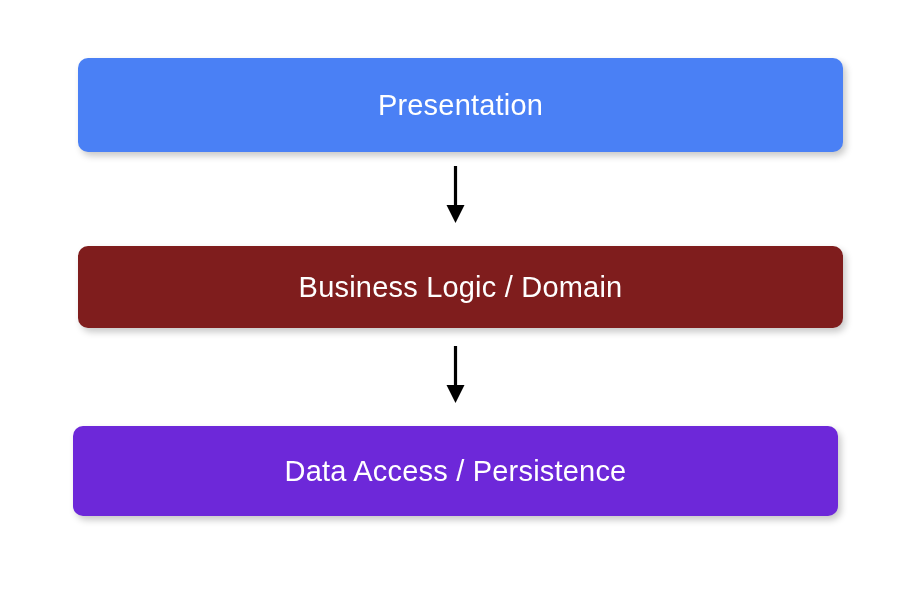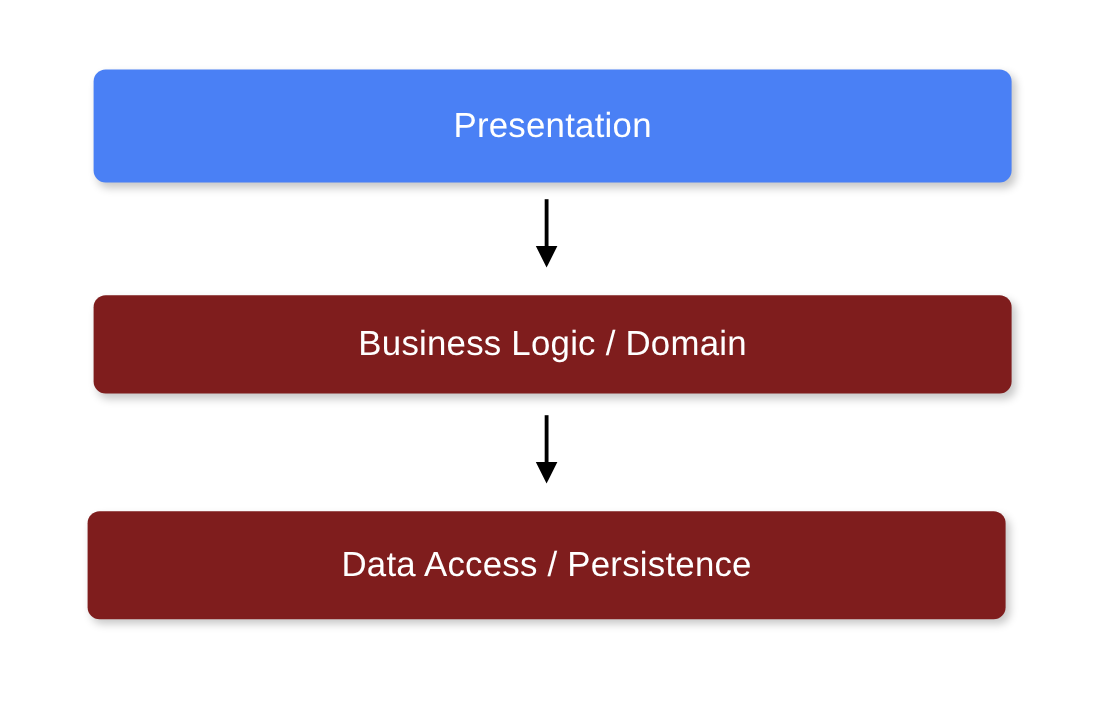--- a/index.html
+++ b/index.html
@@ -98,17 +98,17 @@
 
   <svg class="connector-arrow" viewBox="0 0 916 606" xmlns="http://www.w3.org/2000/svg">
     <g>
       <line x1="455.5" y1="346" x2="455.5" y2="386" stroke="#000000" stroke-width="3.2"></line>
     </g>
     <g>
       <polygon points="446.5,385 464.5,385 455.5,403" fill="#000000"></polygon>
     </g>
   </svg>
 
-  <div class="layer-node" id="node-data-access" style="background:#7f1d1d;">
+  <div class="layer-node" id="node-data-access" style="background:#6d28d9;">
     <span class="layer-label">Data Access / Persistence</span>
   </div>
 
 </div>
 
 </body></html>

